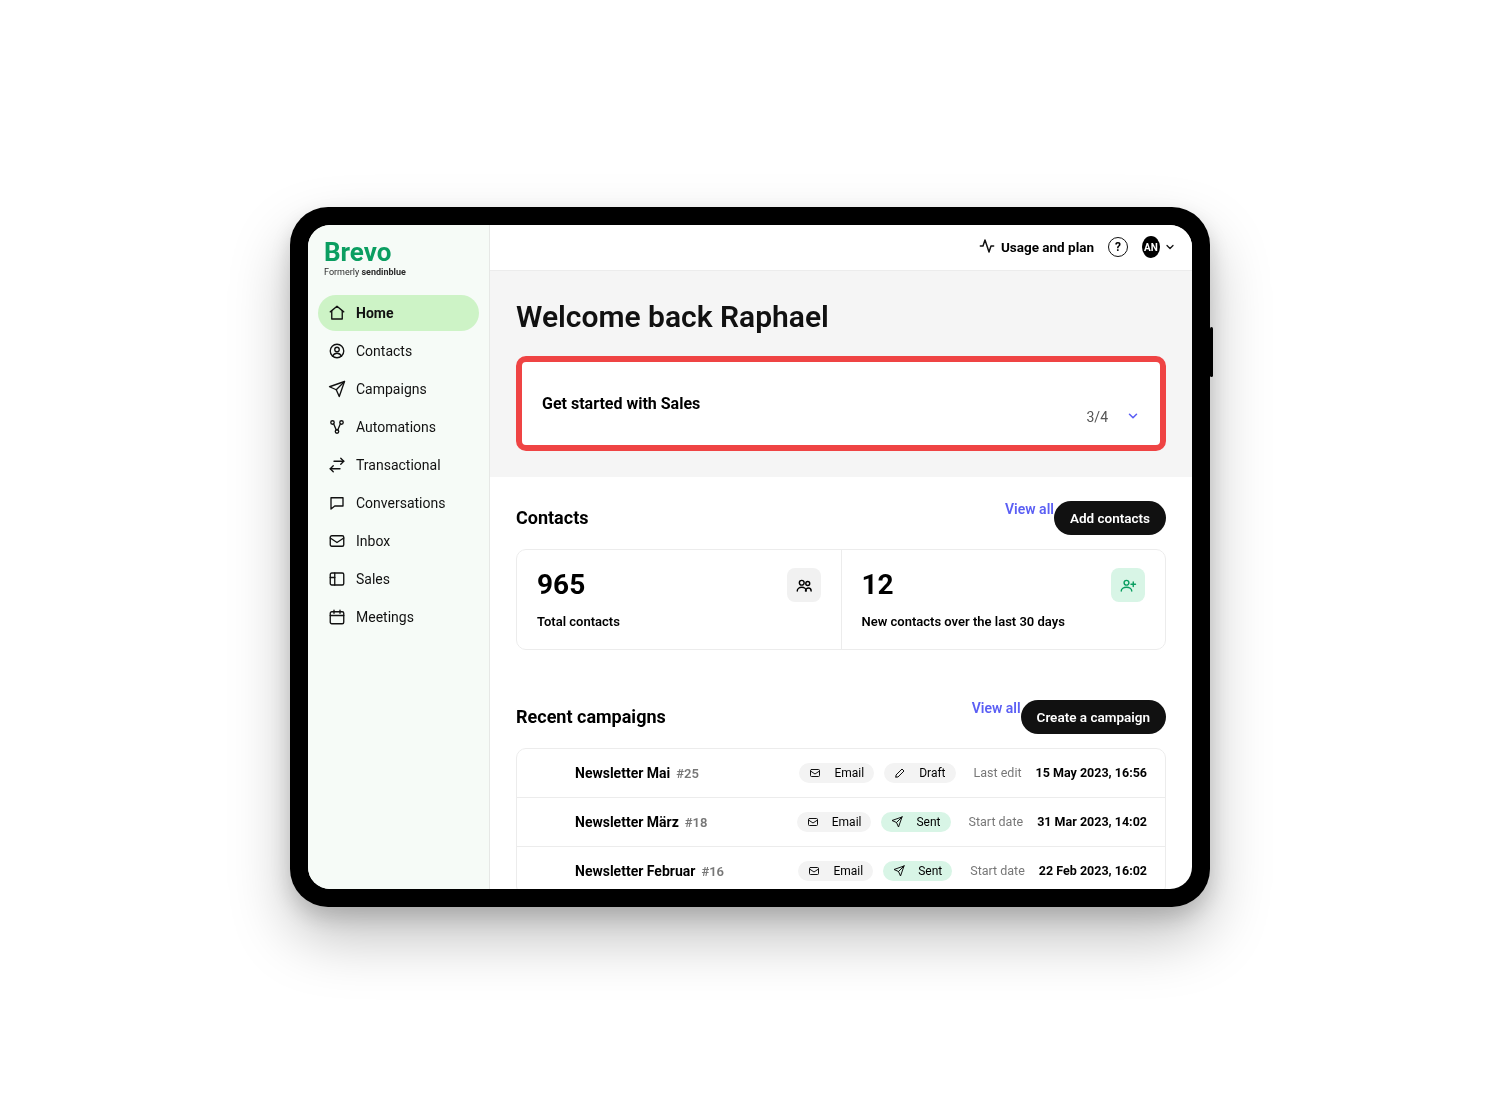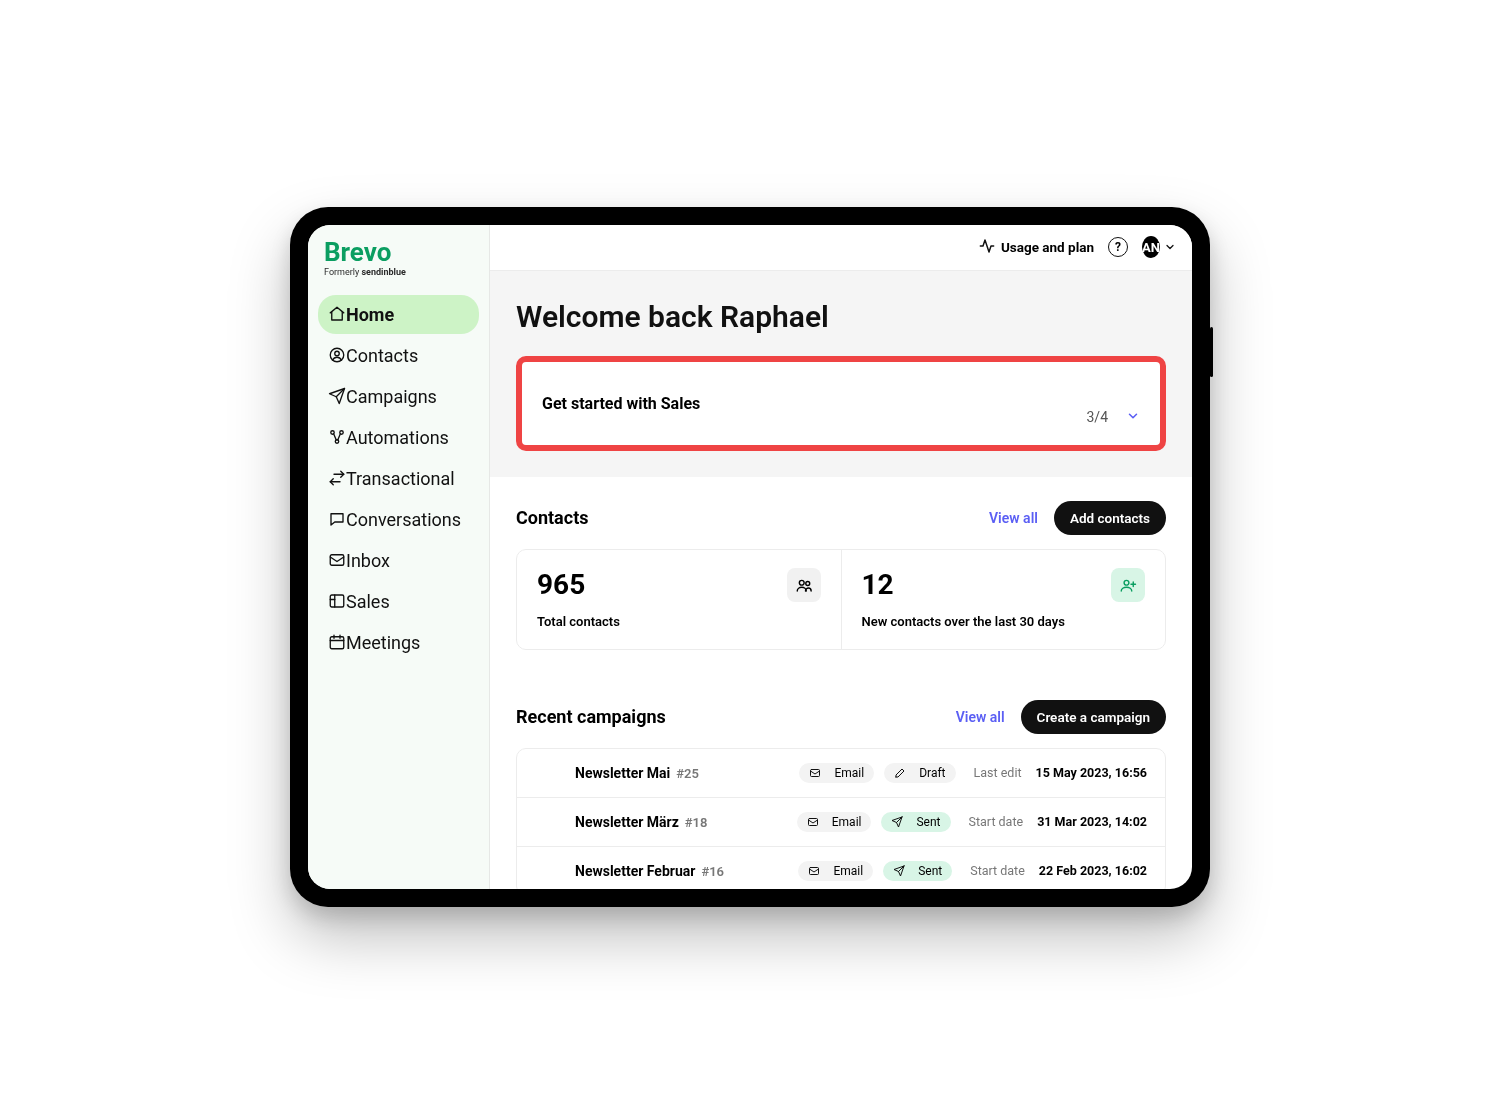--- a/index.html
+++ b/index.html
@@ -55,23 +55,24 @@
   .logo-sub b { font-weight: 700; }
   .nav {
     display: flex;
     flex-direction: column;
     gap: 2px;
     margin-top: 4px;
   }
   .nav-item {
     display: flex;
     align-items: center;
+    gap: 10px;
     padding: 9px 10px;
     border-radius: 18px;
-    font-size: 18px;
+    font-size: 14px;
     color: #111;
     cursor: pointer;
     position: relative;
   }
   .nav-item.active {
     background: #cdf3c6;
     font-weight: 700;
   }
   .nav-item .icon {
     width: 18px;
@@ -123,21 +124,21 @@
     display: flex;
     align-items: center;
     gap: 4px;
     cursor: pointer;
   }
   .avatar {
     width: 18px; height: 22px;
     border-radius: 50%;
     background: #000;
     color: #fff;
-    font-size: 13px;
+    font-size: 10px;
     font-weight: 700;
     display: flex;
     align-items: center;
     justify-content: center;
   }
   .chev-down {
     width: 12px; height: 12px;
   }
 
   .hero {
@@ -187,22 +188,20 @@
     align-items: center;
     justify-content: space-between;
     padding: 18px 0 14px 0;
   }
   .section-title {
     font-size: 18px;
     font-weight: 700;
   }
   .section-actions {
     display: flex;
-    align-items: center;
-    gap: 16px;
   }
   .link-btn {
     color: #5b5ff4;
     font-size: 14px;
     font-weight: 600;
     cursor: pointer;
   }
   .pill-btn {
     background: #111;
     color: #fff;

